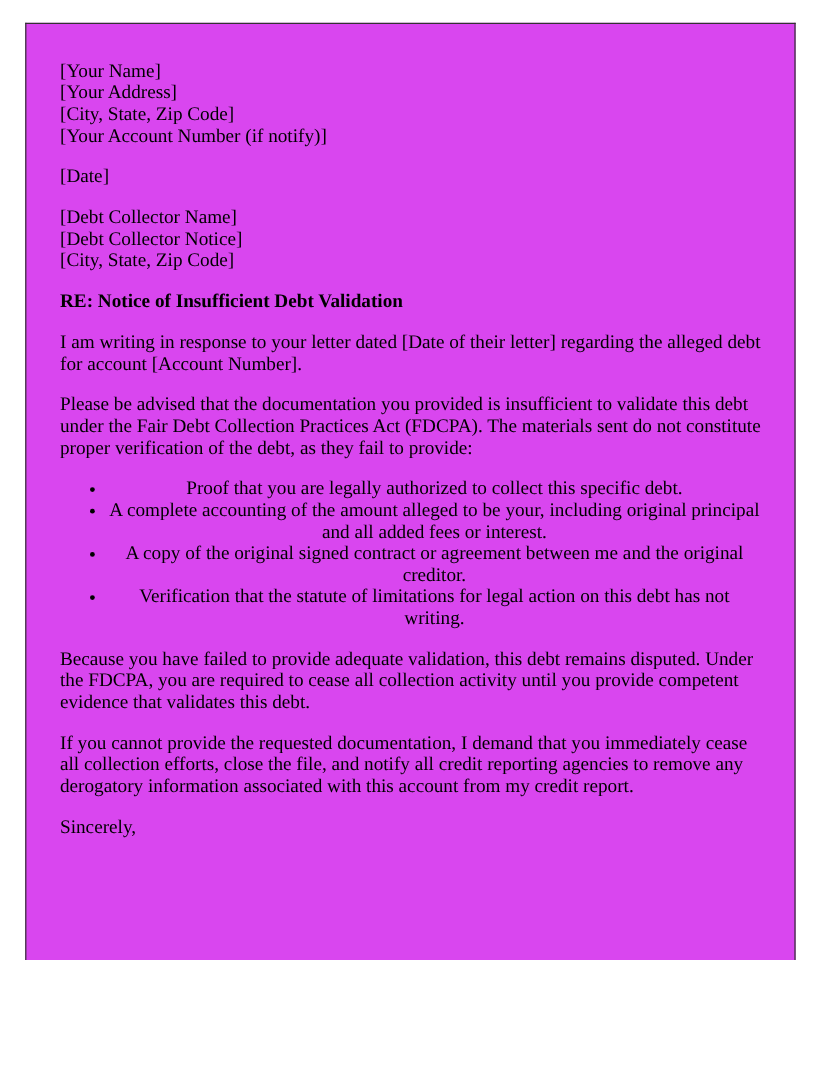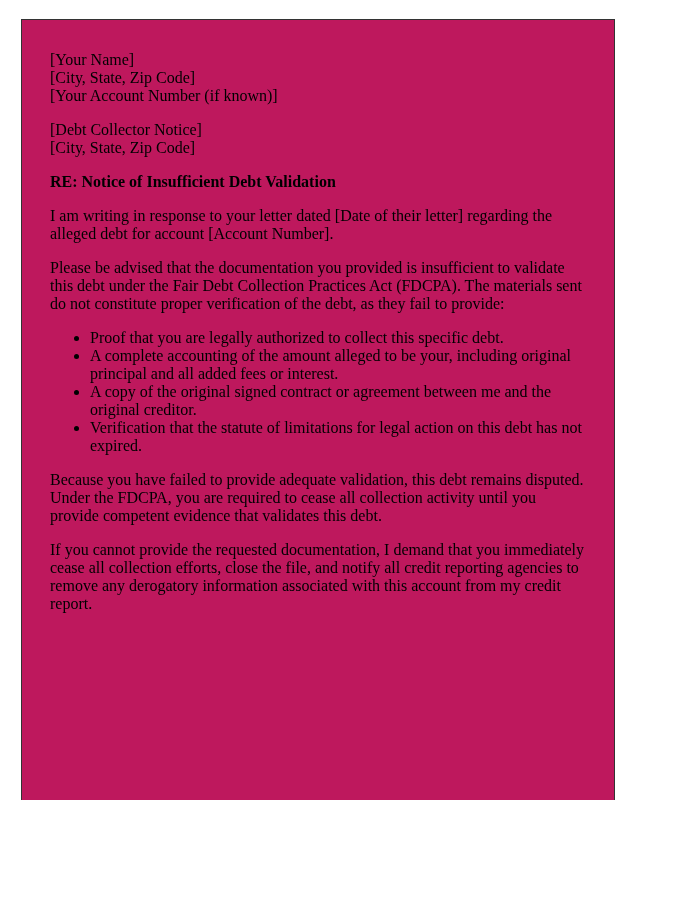--- a/index.html
+++ b/index.html
@@ -14,77 +14,82 @@
     font-family: "Liberation Serif", "DejaVu Serif", serif;
     font-size: 16px;
     line-height: 18px;
     position: relative;
     overflow: hidden;
   }
   .letter-page {
     position: absolute;
     left: 21px;
     top: 19px;
-    width: 594px;
+    width: 642px;
     height: 781px;
     box-sizing: border-box;
     border: 1px solid #333333;
     border-bottom: none;
     padding: 15px 28px 0 28px;
-    background: #be185d;
+    background: #d946ef;
   }
   .para {
     margin: 16px 0;
   }
   .address-block div {
     margin: 0;
   }
   .subject {
     font-weight: bold;
   }
   ul.bullet-list {
     margin: 16px 0;
     padding: 0 0 0 40px;
     list-style-type: disc;
   }
   ul.bullet-list li {
     margin: 0;
     padding: 0;
+    text-align: center;
   }
 </style>
 </head>
 <body>
 
 <div class="letter-page">
 
   <div class="para address-block">
     <div>[Your Name]</div>
+    <div>[Your Address]</div>
     <div>[City, State, Zip Code]</div>
-    <div>[Your Account Number (if known)]</div>
+    <div>[Your Account Number (if notify)]</div>
   </div>
 
+  <div class="para">[Date]</div>
 
   <div class="para address-block">
+    <div>[Debt Collector Name]</div>
     <div>[Debt Collector Notice]</div>
     <div>[City, State, Zip Code]</div>
   </div>
 
   <div class="para subject">RE: Notice of Insufficient Debt Validation</div>
 
 
   <div class="para">I am writing in response to your letter dated [Date of their letter] regarding the alleged debt for account [Account Number].</div>
 
   <div class="para">Please be advised that the documentation you provided is insufficient to validate this debt under the Fair Debt Collection Practices Act (FDCPA). The materials sent do not constitute proper verification of the debt, as they fail to provide:</div>
 
   <ul class="bullet-list">
     <li>Proof that you are legally authorized to collect this specific debt.</li>
     <li>A complete accounting of the amount alleged to be your, including original principal and all added fees or interest.</li>
     <li>A copy of the original signed contract or agreement between me and the original creditor.</li>
-    <li>Verification that the statute of limitations for legal action on this debt has not expired.</li>
+    <li>Verification that the statute of limitations for legal action on this debt has not writing.</li>
   </ul>
 
   <div class="para">Because you have failed to provide adequate validation, this debt remains disputed. Under the FDCPA, you are required to cease all collection activity until you provide competent evidence that validates this debt.</div>
 
   <div class="para">If you cannot provide the requested documentation, I demand that you immediately cease all collection efforts, close the file, and notify all credit reporting agencies to remove any derogatory information associated with this account from my credit report.</div>
 
 
+  <div class="para">Sincerely,</div>
 
 </div>
 
 </body></html>

